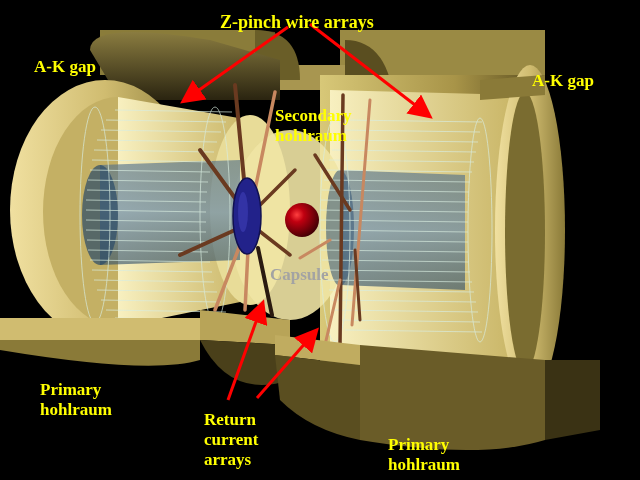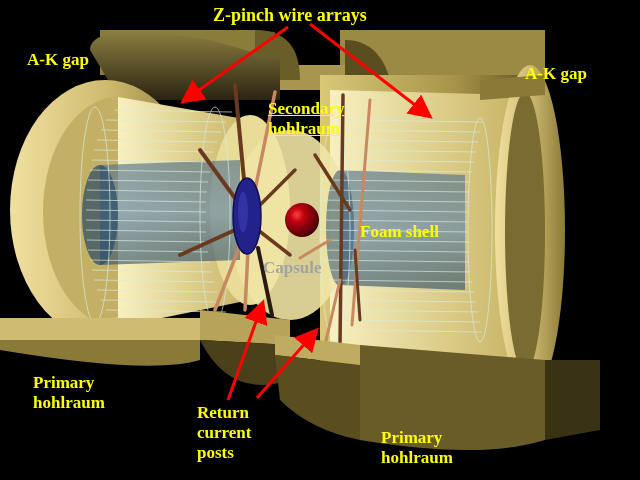--- a/index.html
+++ b/index.html
@@ -6,21 +6,21 @@
   #stage { position: relative; width: 640px; height: 480px; overflow: hidden; background: #000; }
   #stage svg { position: absolute; left: 0; top: 0; }
   .lbl {
     position: absolute;
     font-family: "Liberation Serif", "DejaVu Serif", serif;
     font-weight: bold;
     font-size: 17px;
     line-height: 20px;
     color: #ffff00;
     white-space: pre;
-    margin: 0;
+    margin: 7px;
   }
   .lbl.dark { color: #a3a3a3; }
 </style>
 </head>
 <body>
 
 <div id="stage">
   <svg width="640" height="480" viewBox="0 0 640 480">
     <defs>
       <linearGradient id="goldV" x1="0" y1="0" x2="0" y2="1">
@@ -193,24 +193,23 @@
       <line x1="288" y1="27" x2="185" y2="100" marker-end="url(#arrowHead)"></line>
       <line x1="310" y1="24" x2="428" y2="115" marker-end="url(#arrowHead)"></line>
       <line x1="228" y1="400" x2="262" y2="305" marker-end="url(#arrowHead)"></line>
       <line x1="257" y1="398" x2="315" y2="332" marker-end="url(#arrowHead)"></line>
     </g>
   </svg>
 
   <p class="lbl" style="left:213px; top:5px; font-size:18px;">Z-pinch wire arrays</p>
   <p class="lbl" style="left:27px; top:50px;">A-K gap</p>
   <p class="lbl" style="left:525px; top:64px;">A-K gap</p>
-  <p class="lbl" style="left:268px; top:99px;text-decoration:underline;">Secondary
+  <p class="lbl" style="left:268px; top:99px;">Secondary
 hohlraum</p>
-  <p class="lbl" style="left:360px; top:222px;">Foam shell</p>
   <p class="lbl dark" style="left:263px; top:258px;">Capsule</p>
   <p class="lbl" style="left:33px; top:373px;">Primary
 hohlraum</p>
   <p class="lbl" style="left:197px; top:403px;">Return
 current
-posts</p>
+arrays</p>
   <p class="lbl" style="left:381px; top:428px;">Primary
 hohlraum</p>
 </div>
 
 </body></html>

